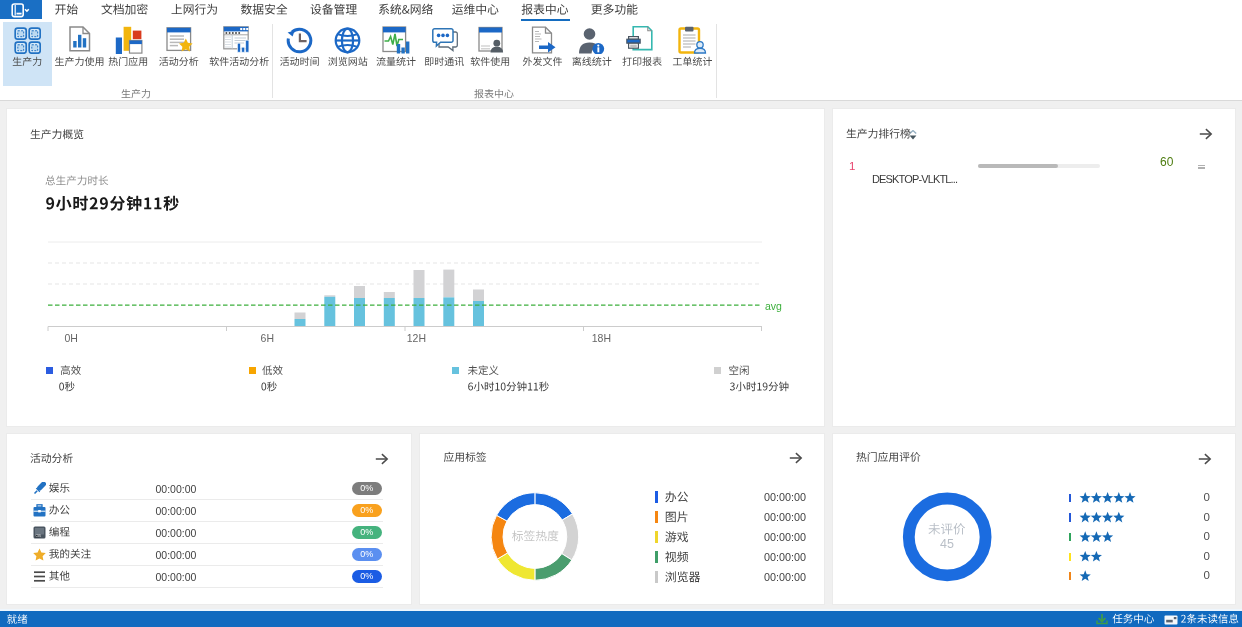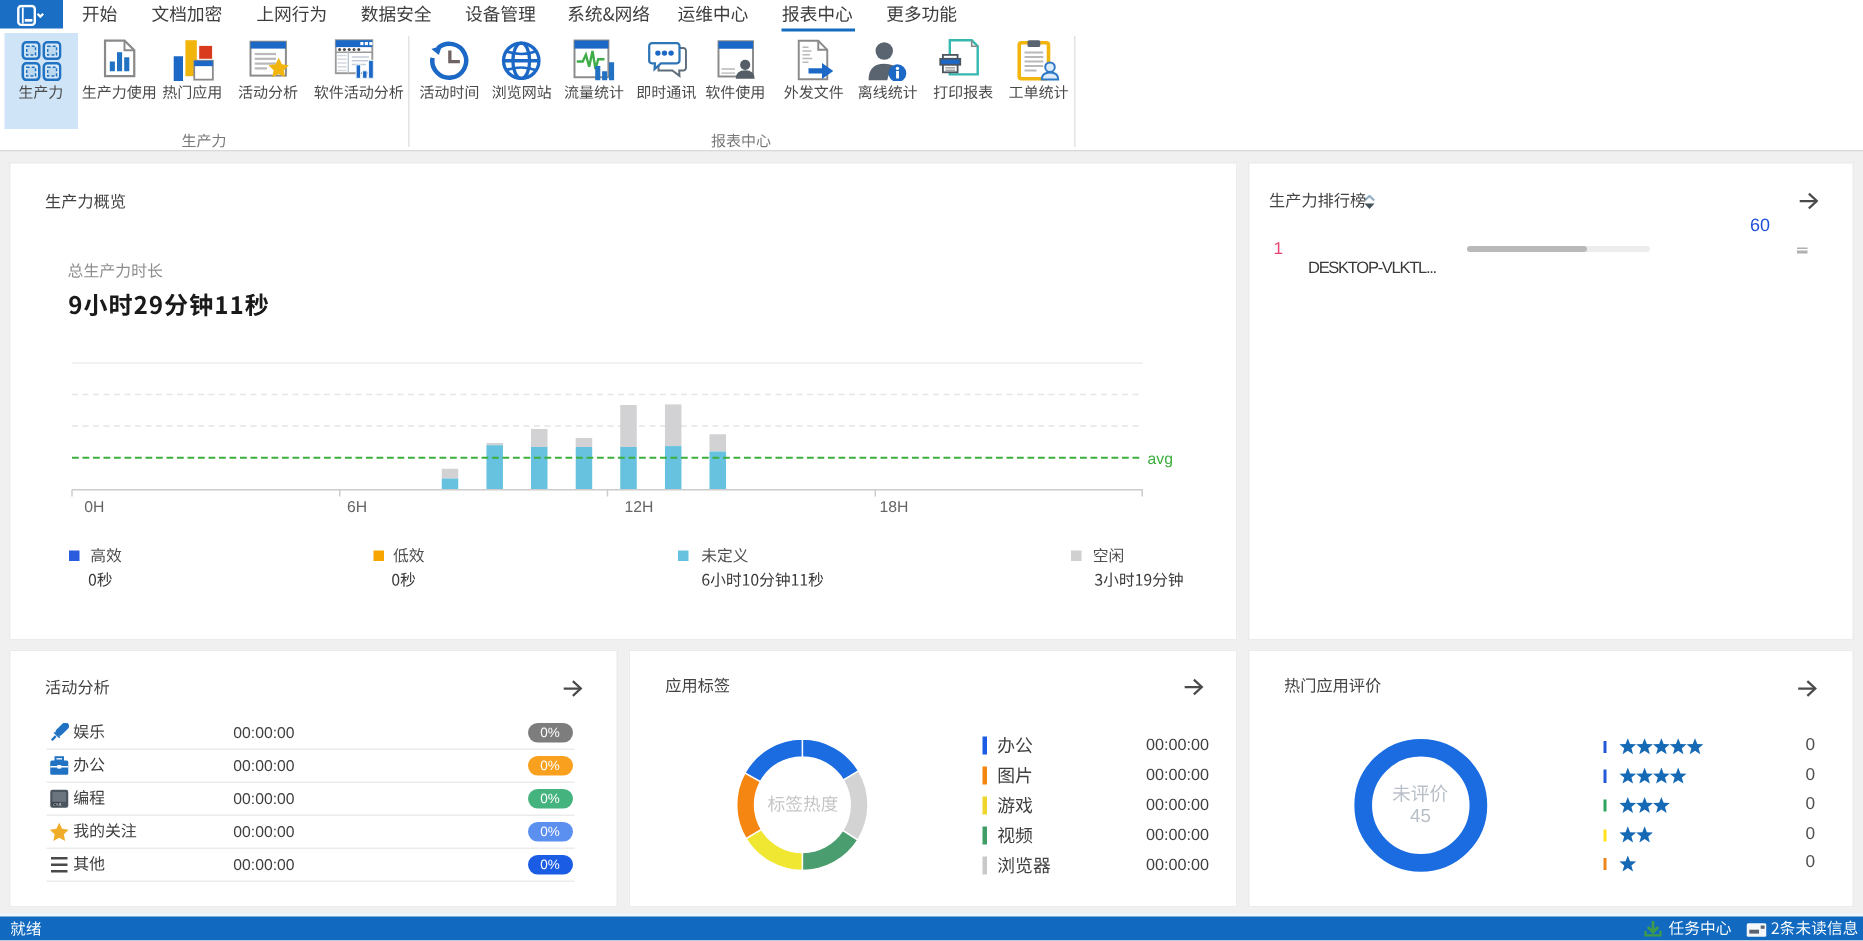--- a/index.html
+++ b/index.html
@@ -2,21 +2,21 @@
 <html><head><meta charset="utf-8">
 <style>
 * { margin:0; padding:0; box-sizing:border-box; }
 html,body { width:1242px; height:627px; overflow:hidden; }
 body { font-family:"Liberation Sans",sans-serif; background:#f0f0f0; position:relative; }
 .abs { position:absolute; }
 .card { position:absolute; background:#fff; border:1px solid #ebebeb; }
 .t3 { font-size:10.5px; color:#3f3f3f; }
 .t4 { font-size:10.8px; color:#3f3f3f; width:66px; text-align:right; }
 .t5 { font-size:11.5px; color:#4f4f4f; width:25px; text-align:right; }
-.xl { position:absolute; top:331.5px; font-size:10.5px; color:#666; width:30px; text-align:center; }
+.xl { position:absolute; top:331.5px; font-size:10.5px; color:#666; width:30px; text-align:right; }
 </style></head>
 <body>
 <div class="abs" style="left:0;top:0;width:1242px;height:20px;background:#fff"></div>
 <div class="abs" style="left:0;top:0;width:42px;height:19.4px;background:#1a6fc4"></div>
 <svg class="abs" style="left:11px;top:2.5px" width="20" height="15" viewBox="0 0 20 15">
 <rect x="1.2" y="1" width="11" height="12.6" rx="2" fill="none" stroke="#fff" stroke-width="1.6"></rect>
 <line x1="4.2" y1="2" x2="4.2" y2="12.6" stroke="#fff" stroke-width="1.2"></line>
 <line x1="5.5" y1="10.6" x2="10.6" y2="10.6" stroke="#fff" stroke-width="1.8"></line>
 <path d="M14 6.2 L15.9 8.1 L17.8 6.2" fill="none" stroke="#fff" stroke-width="1.5"></path>
 </svg>
@@ -54,34 +54,34 @@
 <line x1="2" y1="86.5" x2="716" y2="86.5" stroke="#cccccc" stroke-width="1"></line>
 <g stroke="#cccccc" stroke-width="1">
 <line x1="2" y1="86.5" x2="2" y2="91"></line>
       <line x1="180.5" y1="86.5" x2="180.5" y2="91"></line>
 <line x1="359" y1="86.5" x2="359" y2="91"></line>
       <line x1="537.5" y1="86.5" x2="537.5" y2="91"></line>
 <line x1="715.5" y1="86.5" x2="715.5" y2="91"></line>
     </g>
 </svg>
 <div class="xl" style="left:47.9px">0H</div>
-<div class="xl" style="left:223px">6H</div>
-<div class="xl" style="left:411px">12H</div>
+<div class="xl" style="left:244px">6H</div>
+<div class="xl" style="left:396px">12H</div>
 <div class="xl" style="left:581px">18H</div>
 <div class="abs" style="left:765px;top:299.5px;font-size:10.5px;color:#3caf3c">avg</div>
 <div class="abs" style="left:46.4px;top:367.3px;width:6.8px;height:6.8px;background:#2b5ce0"></div>
 <div class="abs" style="left:248.8px;top:367.3px;width:6.8px;height:6.8px;background:#f7a500"></div>
 <div class="abs" style="left:452.0px;top:367.3px;width:6.8px;height:6.8px;background:#66c2de"></div>
 <div class="abs" style="left:713.8px;top:367.3px;width:6.8px;height:6.8px;background:#d0d0d0"></div>
 
 <div class="abs" style="left:849px;top:159.5px;font-size:11.5px;color:#e8446e">1</div>
 <div class="abs" style="left:872px;top:173px;font-size:11px;letter-spacing:-0.85px;color:#3a3a3a">DESKTOP-VLKTL...</div>
 <div class="abs" style="left:978px;top:164.3px;width:122px;height:3.8px;border-radius:2px;background:#ededed"></div>
 <div class="abs" style="left:978px;top:164.3px;width:80px;height:3.8px;border-radius:2px;background:#b9b9b9"></div>
-<div class="abs" style="left:1160px;top:143px;width:20px;text-align:right;font-size:12px;color:#1d4ed8">60</div>
+<div class="abs" style="left:1160px;top:155px;width:20px;text-align:left;font-size:12px;color:#4d7c0f">60</div>
 <div class="abs" style="left:1197.5px;top:164.6px;width:7.5px;height:1.6px;background:#b0b0b0"></div>
 <div class="abs" style="left:1197.5px;top:167.2px;width:7.5px;height:1.6px;background:#b0b0b0"></div>
 
 <div class="abs" style="left:31px;top:498.8px;width:352px;height:1px;background:#ebebeb"></div>
 <div class="abs" style="left:31px;top:520.8px;width:352px;height:1px;background:#ebebeb"></div>
 <div class="abs" style="left:31px;top:542.8px;width:352px;height:1px;background:#ebebeb"></div>
 <div class="abs" style="left:31px;top:564.8px;width:352px;height:1px;background:#ebebeb"></div>
 <div class="abs" style="left:31px;top:586.8px;width:352px;height:1px;background:#ebebeb"></div>
 <div class="abs t3" style="left:155.5px;top:482.5px">00:00:00</div>
 <div class="abs t3" style="left:155.5px;top:504.5px">00:00:00</div>

